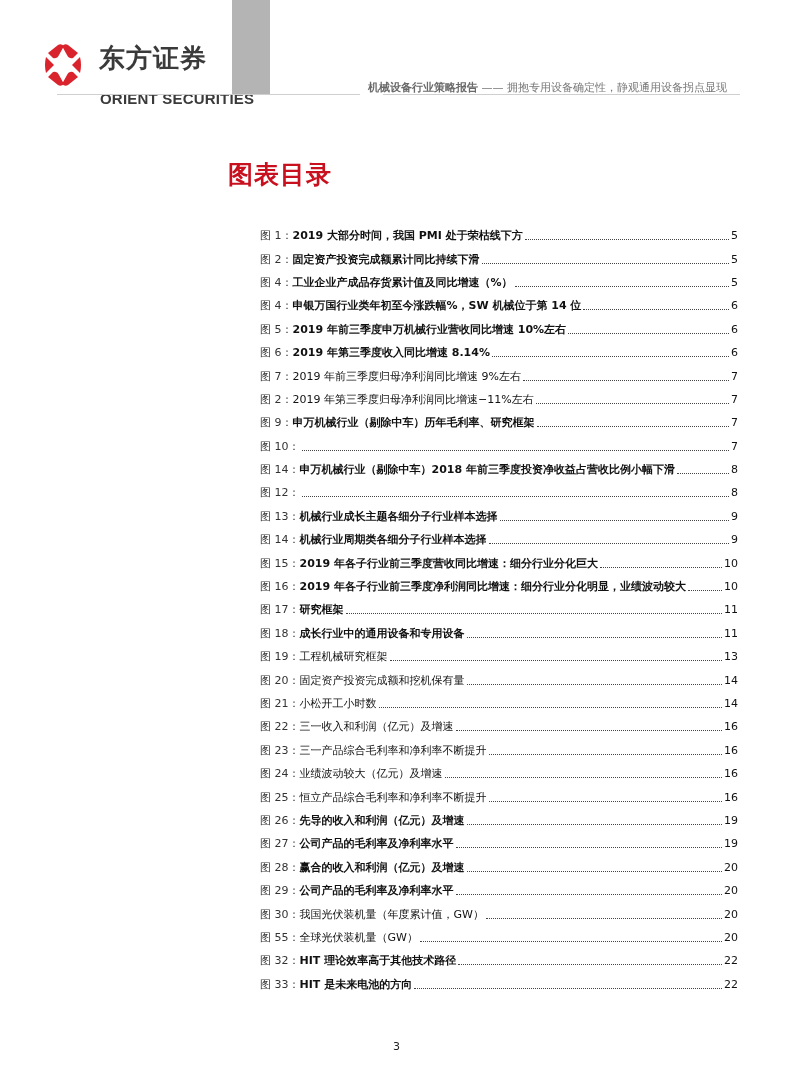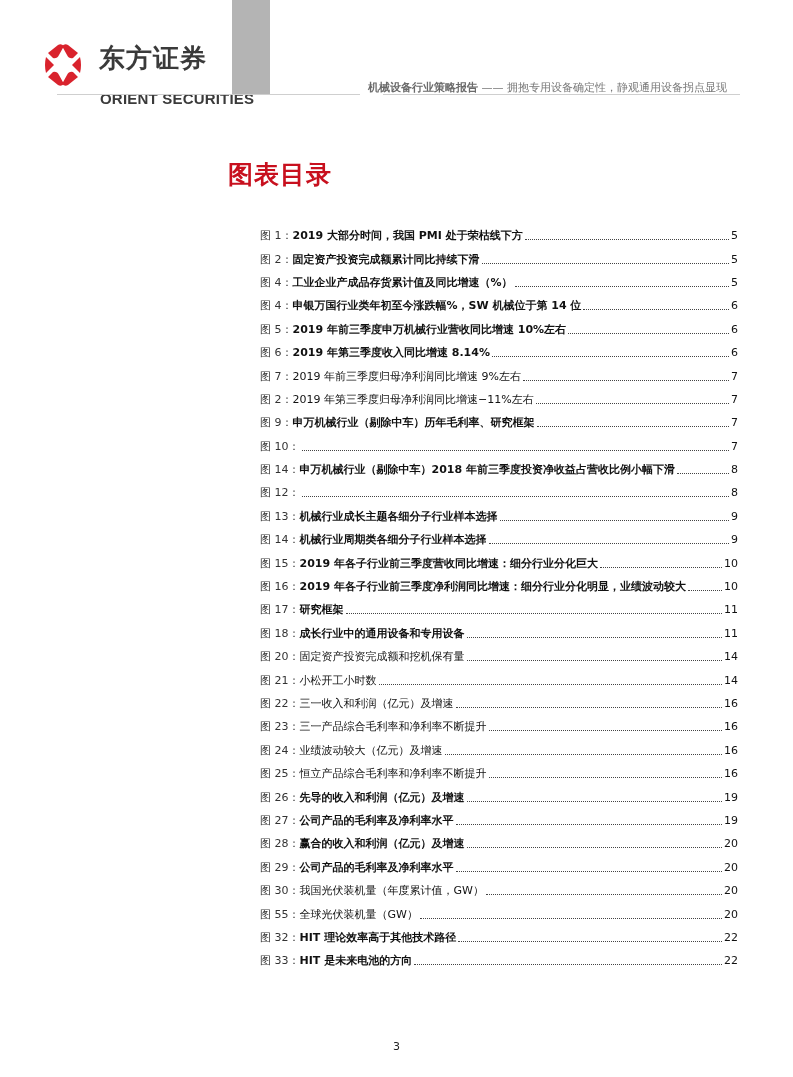--- a/index.html
+++ b/index.html
@@ -163,20 +163,26 @@
       <span class="toc-leader"></span>
       <span class="toc-page">11</span>
     </div>
   <div class="toc-row">
       <span class="toc-prefix">图 18：</span>
       <span class="toc-title bold">成长行业中的通用设备和专用设备</span>
       <span class="toc-leader"></span>
       <span class="toc-page">11</span>
     </div>
   <div class="toc-row">
+      <span class="toc-prefix">图 19：</span>
+      <span class="toc-title">工程机械研究框架</span>
+      <span class="toc-leader"></span>
+      <span class="toc-page">13</span>
+    </div>
+  <div class="toc-row">
       <span class="toc-prefix">图 20：</span>
       <span class="toc-title">固定资产投资完成额和挖机保有量</span>
       <span class="toc-leader"></span>
       <span class="toc-page">14</span>
     </div>
   <div class="toc-row">
       <span class="toc-prefix">图 21：</span>
       <span class="toc-title">小松开工小时数</span>
       <span class="toc-leader"></span>
       <span class="toc-page">14</span>

